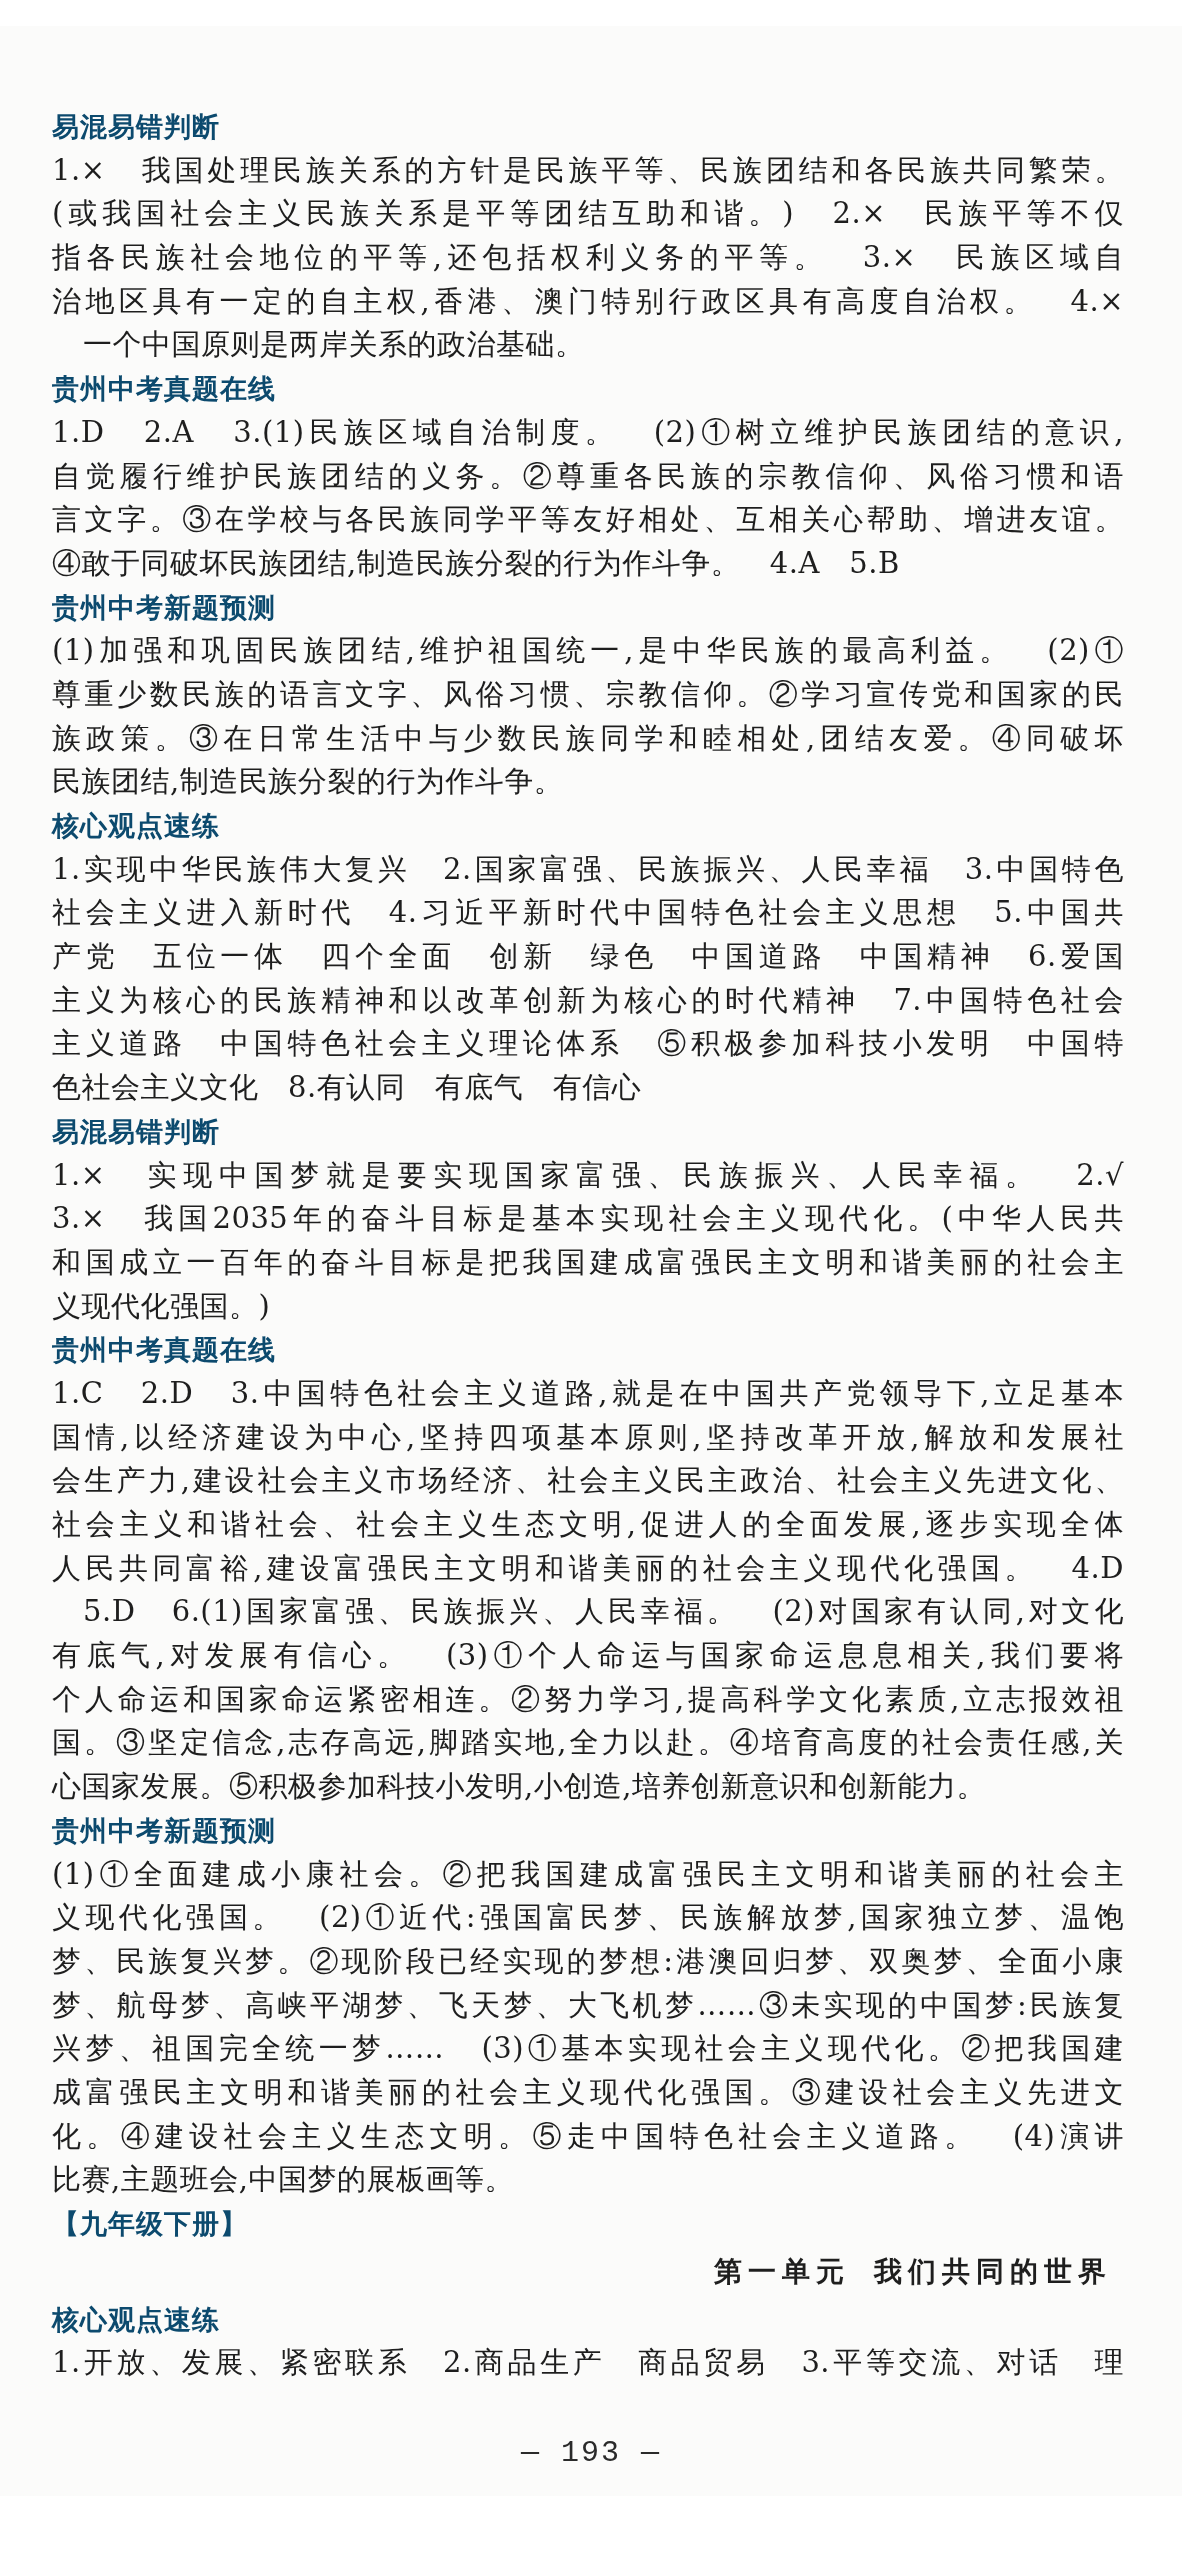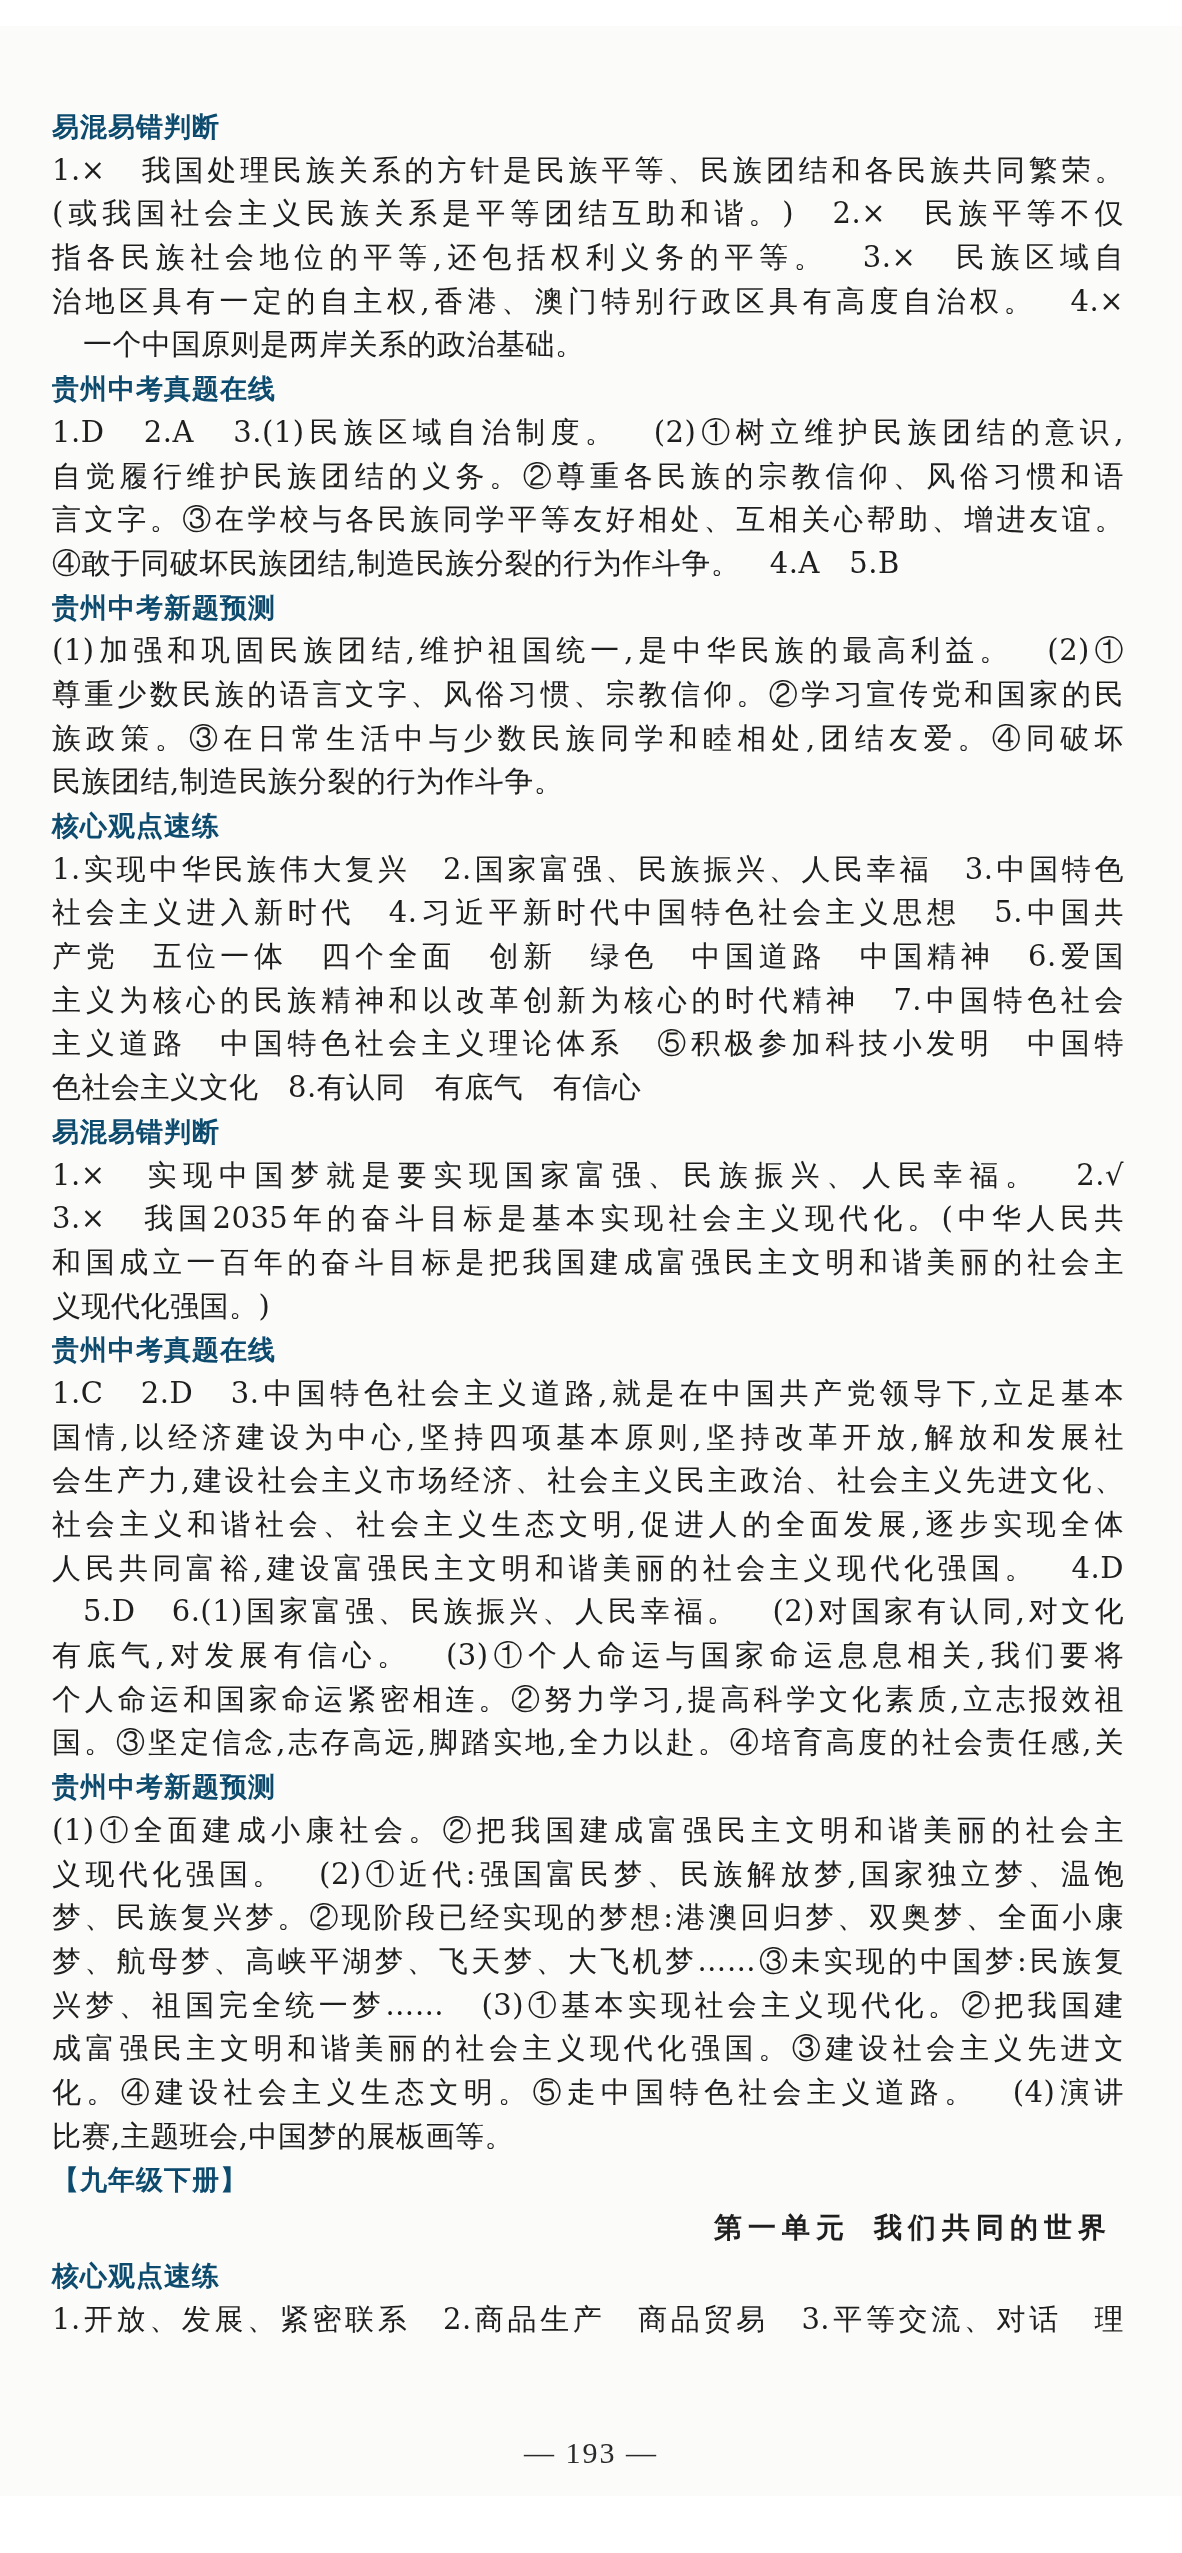--- a/index.html
+++ b/index.html
@@ -65,21 +65,21 @@
     font-family: "DejaVu Serif", "Liberation Serif", serif;
     letter-spacing: 6px;
   }
   .unit span { display: inline-block; margin: 0 12px; }
   .footer {
     position: absolute;
     left: 0; width: 1182px;
     top: 2436px;
     text-align: center;
     font-size: 30px;
-    font-family: Liberation Serif, serif;
+    font-family: Liberation Mono, monospace;
     color: #2a2a2a;
     letter-spacing: 2px;
   }
 </style>
 </head>
 <body>
 
 <div class="page"></div>
 
 <div class="content">
@@ -121,20 +121,21 @@
   <div class="heading">贵州中考真题在线</div>
   <div class="line">1.C　2.D　3.中国特色社会主义道路,就是在中国共产党领导下,立足基本</div>
   <div class="line">国情,以经济建设为中心,坚持四项基本原则,坚持改革开放,解放和发展社</div>
   <div class="line">会生产力,建设社会主义市场经济、社会主义民主政治、社会主义先进文化、</div>
   <div class="line">社会主义和谐社会、社会主义生态文明,促进人的全面发展,逐步实现全体</div>
   <div class="line">人民共同富裕,建设富强民主文明和谐美丽的社会主义现代化强国。　4.D</div>
   <div class="line indent">5.D　6.(1)国家富强、民族振兴、人民幸福。　(2)对国家有认同,对文化</div>
   <div class="line">有底气,对发展有信心。　(3)①个人命运与国家命运息息相关,我们要将</div>
   <div class="line">个人命运和国家命运紧密相连。②努力学习,提高科学文化素质,立志报效祖</div>
   <div class="line">国。③坚定信念,志存高远,脚踏实地,全力以赴。④培育高度的社会责任感,关</div>
+  <div class="line last">心国家发展。⑤积极参加科技小发明,小创造,培养创新意识和创新能力。</div>
 
   <div class="heading">贵州中考新题预测</div>
   <div class="line">(1)①全面建成小康社会。②把我国建成富强民主文明和谐美丽的社会主</div>
   <div class="line">义现代化强国。　(2)①近代:强国富民梦、民族解放梦,国家独立梦、温饱</div>
   <div class="line">梦、民族复兴梦。②现阶段已经实现的梦想:港澳回归梦、双奥梦、全面小康</div>
   <div class="line">梦、航母梦、高峡平湖梦、飞天梦、大飞机梦……③未实现的中国梦:民族复</div>
   <div class="line">兴梦、祖国完全统一梦……　(3)①基本实现社会主义现代化。②把我国建</div>
   <div class="line">成富强民主文明和谐美丽的社会主义现代化强国。③建设社会主义先进文</div>
   <div class="line">化。④建设社会主义生态文明。⑤走中国特色社会主义道路。　(4)演讲</div>
   <div class="line last">比赛,主题班会,中国梦的展板画等。</div>

